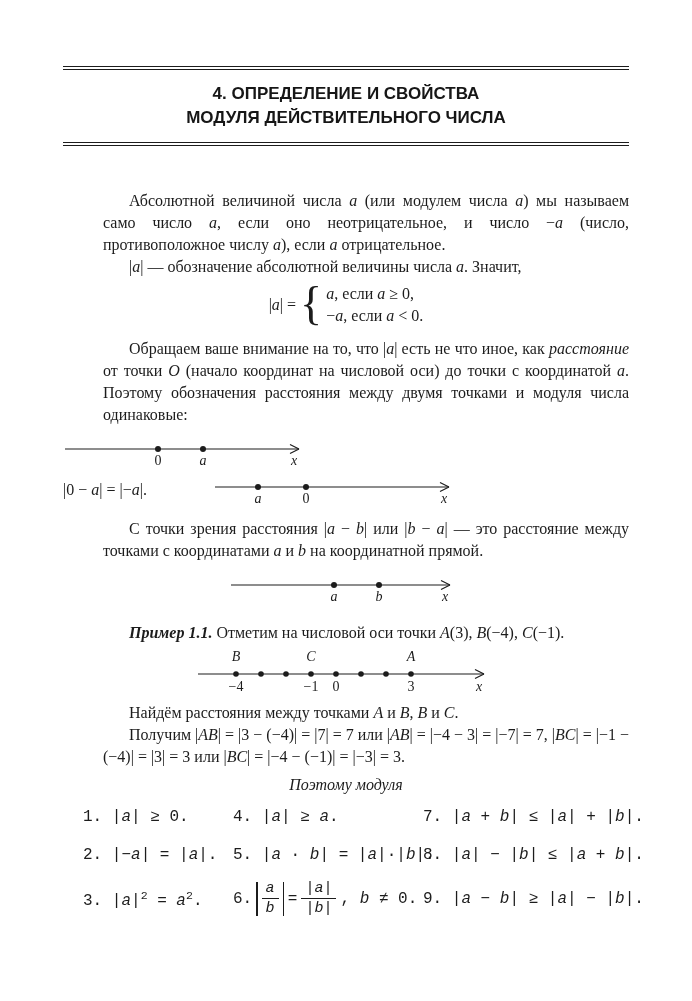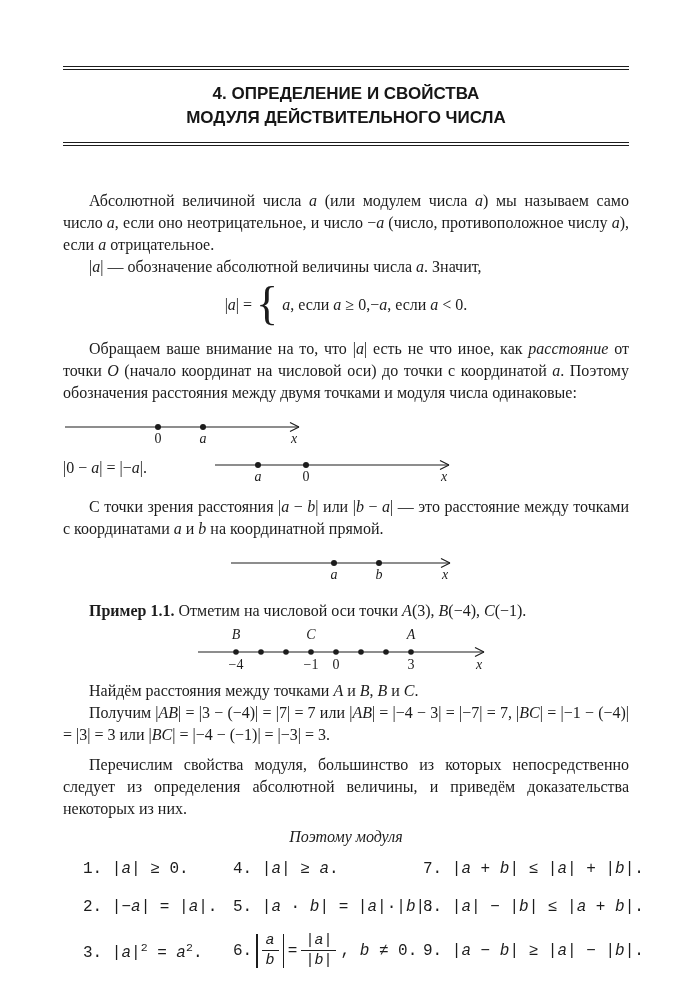--- a/index.html
+++ b/index.html
@@ -21,35 +21,35 @@
   .chapter-title {
     text-align: center;
     font-family: "Liberation Sans", "DejaVu Sans", sans-serif;
     font-weight: bold;
     font-size: 17px;
     line-height: 24px;
     padding: 12px 0;
     color: #161616;
   }
 
-  p.body-par { text-align: justify; text-indent: 26px; }
+  p.body-par { text-align: justify; text-indent: 26px; margin-left: 40px; }
   .mt-first { margin-top: 44px; }
 
   
   .cases {
     display: flex; align-items: center; gap: 4px;
     width: fit-content; margin: 4px auto 0;
     font-size: 16px;
   }
   .cases-brace {
     font-family: "Liberation Serif", serif;
     font-size: 46px; line-height: 46px; font-weight: 400;
     transform: translateY(-1px);
   }
-  .cases-lines { display: flex; line-height: 22px; }
+  .cases-lines { display: flex; flex-direction: column; line-height: 22px; }
 
   
   .fig-row { display: flex; align-items: center; margin-top: 8px; }
   .fig-row .formula { flex: 0 0 150px; }
   .fig-row.second { margin-top: 2px; }
   svg.nl { display: block; }
   .nl-center { margin: 8px auto 0; }
   .nl-center4 { margin: 4px auto 0; }
   .nlstroke { stroke: #1c1c1c; stroke-width: 1.2; fill: none; }
   .nldot { fill: #1c1c1c; }
@@ -139,21 +139,21 @@
   <svg class="nl nl-center" width="235" height="36">
     <line class="nlstroke" x1="2" y1="15" x2="221" y2="15"></line>
     <path class="nlstroke" d="M221,15 l-9,-4.5 M221,15 l-9,4.5"></path>
     <circle class="nldot" cx="105" cy="15" r="3"></circle>
     <circle class="nldot" cx="150" cy="15" r="3"></circle>
     <text class="nlt it" x="105" y="31">a</text>
     <text class="nlt it" x="150" y="31">b</text>
     <text class="nlt it" x="216" y="31">x</text>
   </svg>
 
-  <p class="body-par mt16"><span style="font-weight: bold;">Пример 1.1.</span> Отметим на числовой оси точки <span style="font-style: italic;">A</span>(3), <span style="font-style: italic;">B</span>(−4), <span style="font-style: italic;">C</span>(−1).</p>
+  <p class="body-par mt16"><span style="font-style: italic; font-weight: bold;">Пример 1.1.</span> Отметим на числовой оси точки <span style="font-style: italic;">A</span>(3), <span style="font-style: italic;">B</span>(−4), <span style="font-style: italic;">C</span>(−1).</p>
 
   <svg class="nl nl-center4" width="300" height="48">
     <line class="nlstroke" x1="2" y1="26" x2="288" y2="26"></line>
     <path class="nlstroke" d="M288,26 l-9,-4.5 M288,26 l-9,4.5"></path>
     <circle class="nldot" cx="40" cy="26" r="2.8"></circle>
     <circle class="nldot" cx="65" cy="26" r="2.8"></circle>
     <circle class="nldot" cx="90" cy="26" r="2.8"></circle>
     <circle class="nldot" cx="115" cy="26" r="2.8"></circle>
     <circle class="nldot" cx="140" cy="26" r="2.8"></circle>
     <circle class="nldot" cx="165" cy="26" r="2.8"></circle>
@@ -164,21 +164,20 @@
     <text class="nlt it" x="215" y="13">A</text>
     <text class="nlt" x="40" y="43">−4</text>
     <text class="nlt" x="115" y="43">−1</text>
     <text class="nlt" x="140" y="43">0</text>
     <text class="nlt" x="215" y="43">3</text>
     <text class="nlt it" x="283" y="43">x</text>
   </svg>
 
   <p class="body-par mt6">Найдём расстояния между точками <span style="font-style: italic;">A</span> и <span style="font-style: italic;">B</span>, <span style="font-style: italic;">B</span> и <span style="font-style: italic;">C</span>.</p>
   <p class="body-par">Получим |<span style="font-style: italic;">AB</span>| = |3 − (−4)| = |7| = 7 или |<span style="font-style: italic;">AB</span>| = |−4 − 3| = |−7| = 7, |<span style="font-style: italic;">BC</span>| = |−1 − (−4)| = |3| = 3 или |<span style="font-style: italic;">BC</span>| = |−4 − (−1)| = |−3| = 3.</p>
-  <p class="body-par mt8">Перечислим свойства модуля, большинство из которых непосредственно следует из определения абсолютной величины, и приведём доказательства некоторых из них.</p>
 
   <div class="props-heading">Поэтому модуля</div>
 
   <div class="props-grid">
     <div class="prop">1. |<span style="font-style: italic;">a</span>| ≥ 0.</div>
     <div class="prop">4. |<span style="font-style: italic;">a</span>| ≥ <span style="font-style: italic;">a</span>.</div>
     <div class="prop">7. |<span style="font-style: italic;">a</span> + <span style="font-style: italic;">b</span>| ≤ |<span style="font-style: italic;">a</span>| + |<span style="font-style: italic;">b</span>|.</div>
 
     <div class="prop">2. |−<span style="font-style: italic;">a</span>| = |<span style="font-style: italic;">a</span>|.</div>
     <div class="prop">5. |<span style="font-style: italic;">a</span> · <span style="font-style: italic;">b</span>| = |<span style="font-style: italic;">a</span>|·|<span style="font-style: italic;">b</span>|.</div>

